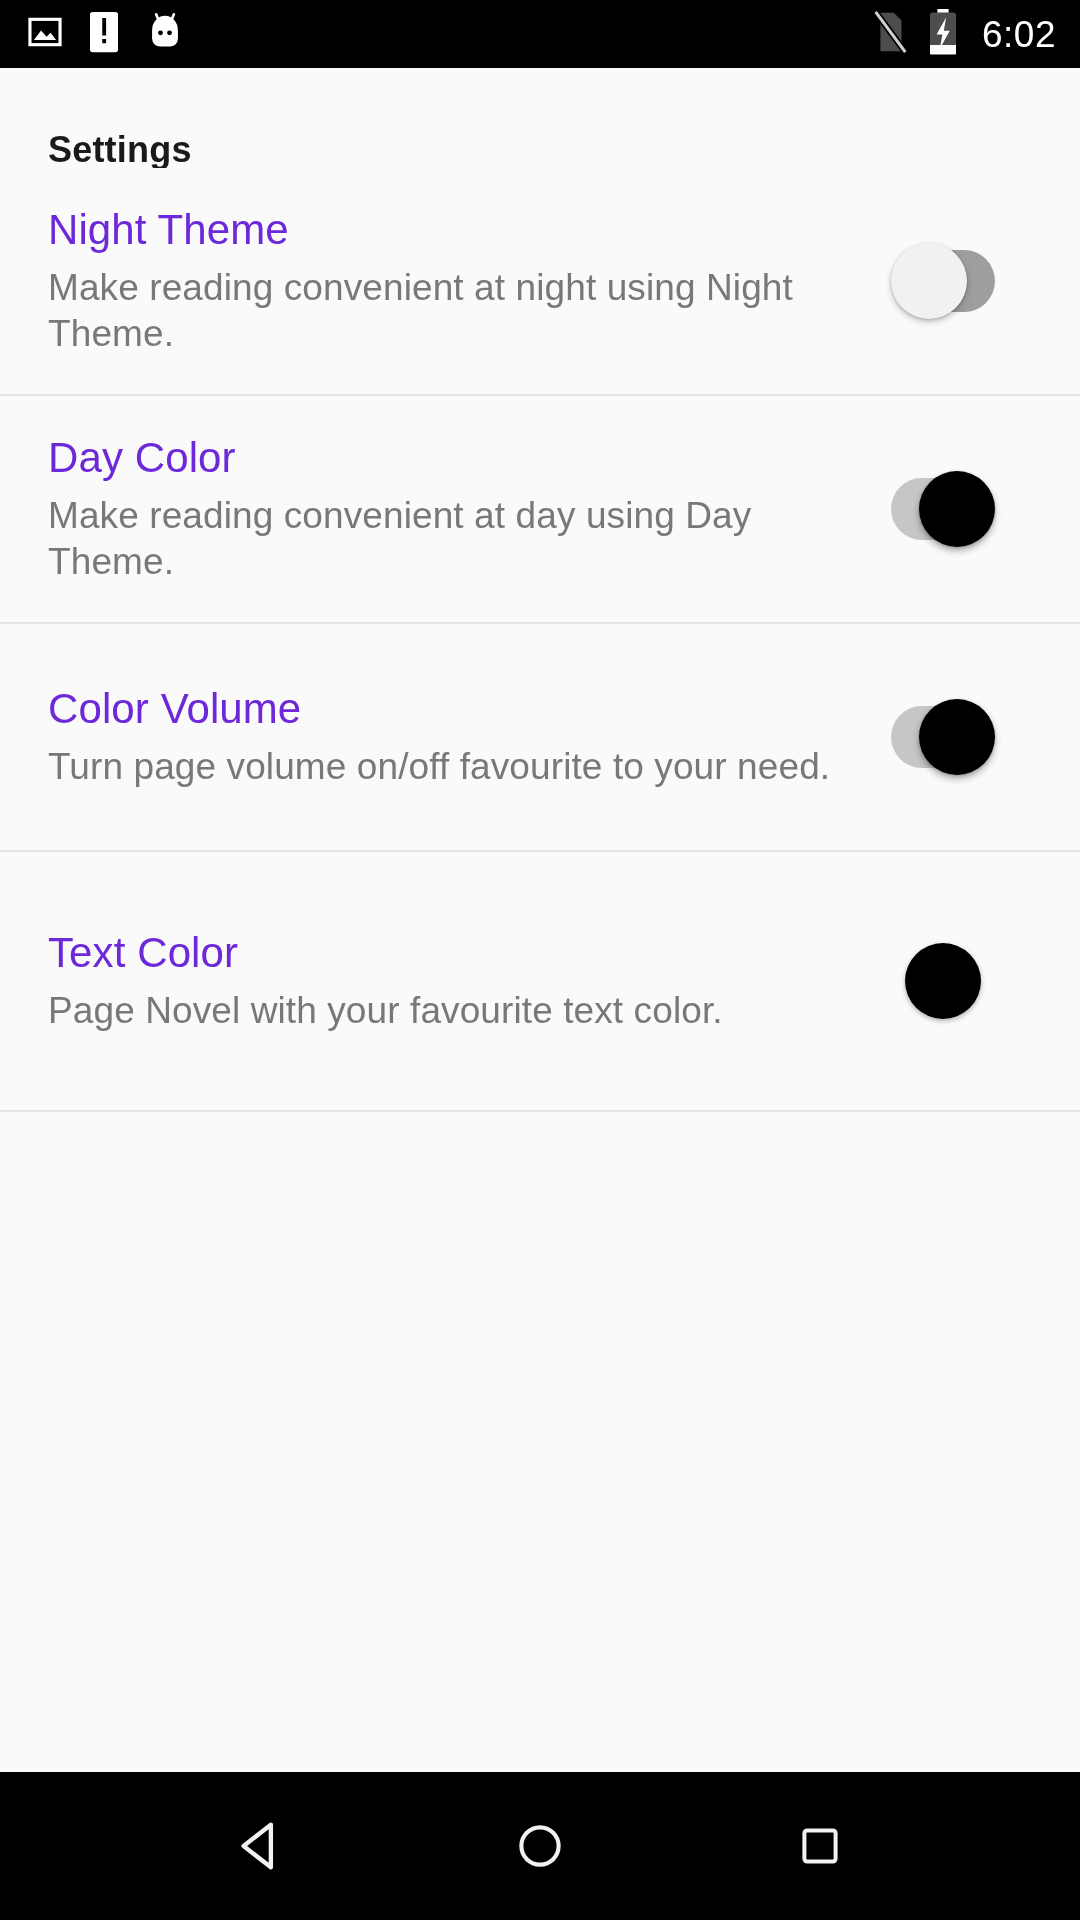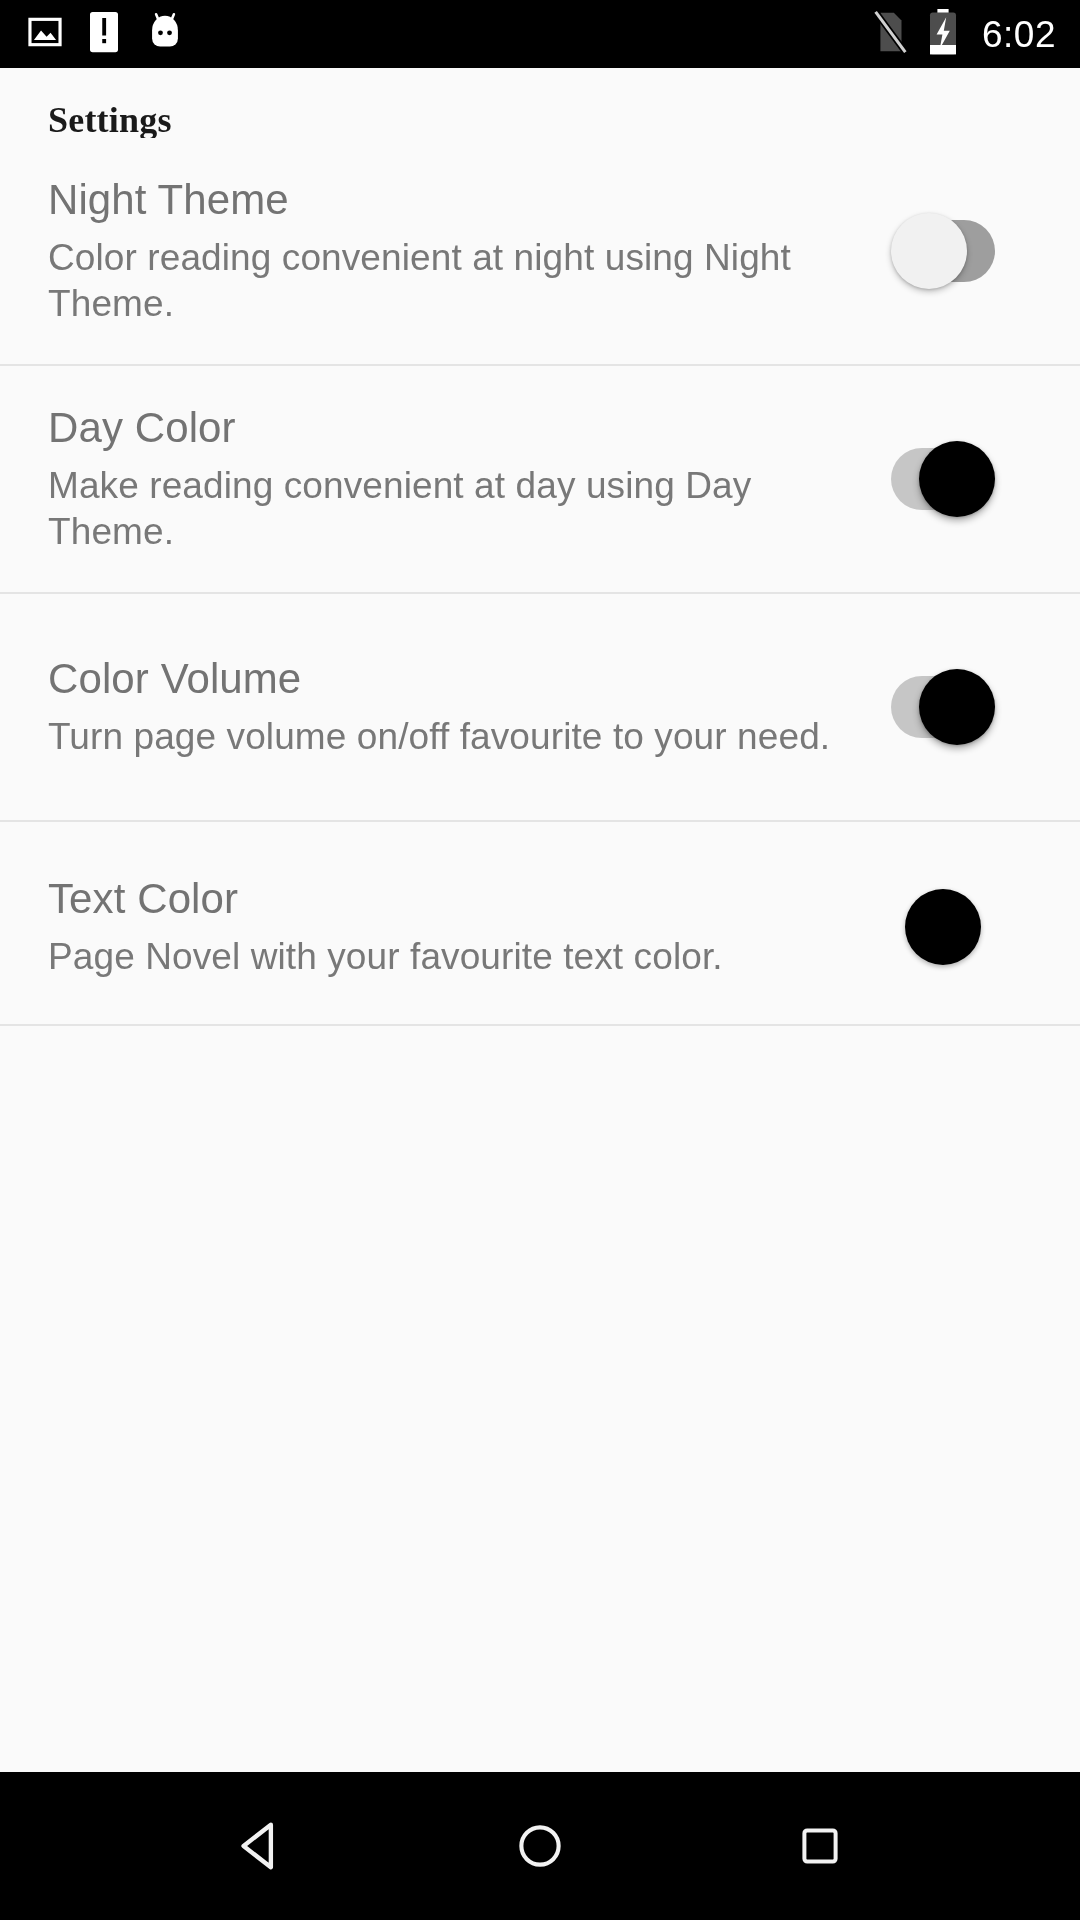--- a/index.html
+++ b/index.html
@@ -49,22 +49,21 @@
     letter-spacing: 0.5px;
     font-family: "Liberation Sans", sans-serif;
     line-height: 1;
     padding-left: 6px;
   }
   .sicon { display: block; }
 
   
   .settings-header {
     flex: 0 0 auto;
-    padding: 34px 0 0 48px;
-    font-family: Liberation Serif, serif;
+    padding: 64px 0 0 48px;
   }
   .settings-title {
     font-size: 36px;
     font-weight: bold;
     color: #1a1a1a;
     letter-spacing: 0.2px;
     line-height: 1;
   }
 
   
@@ -76,29 +75,29 @@
   .setting-row {
     position: relative;
     display: flex;
     align-items: center;
     padding: 0 48px 0 48px;
     box-sizing: border-box;
     border-bottom: 2px solid #e4e4e4;
     background: #fafafa;
   }
   .setting-row.tall { height: 228px; }
-  .setting-row.short { height: 196px; margin-top: 8px; }
+  .setting-row.short { height: 260px; }
   .row-text {
     flex: 1 1 auto;
     max-width: 800px;
     padding-right: 20px;
   }
   .row-title {
     font-size: 42px;
-    color: #737373;
+    color: #6d28d9;
     line-height: 1.12;
     margin-bottom: 12px;
     letter-spacing: 0.1px;
   }
   .row-desc {
     font-size: 37px;
     color: #787878;
     line-height: 1.22;
     letter-spacing: 0.1px;
   }
@@ -239,21 +238,21 @@
 
   <div class="settings-header">
     <div class="settings-title">Settings</div>
   </div>
 
   <div class="settings-list">
 
     <div class="setting-row tall">
       <div class="row-text">
         <div class="row-title">Night Theme</div>
-        <div class="row-desc">Color reading convenient at night using Night Theme.</div>
+        <div class="row-desc">Make reading convenient at night using Night Theme.</div>
       </div>
       <div class="row-control">
         <div class="toggle off">
           <div class="track"></div>
           <div class="thumb"></div>
         </div>
       </div>
     </div>
 
     <div class="setting-row tall">

